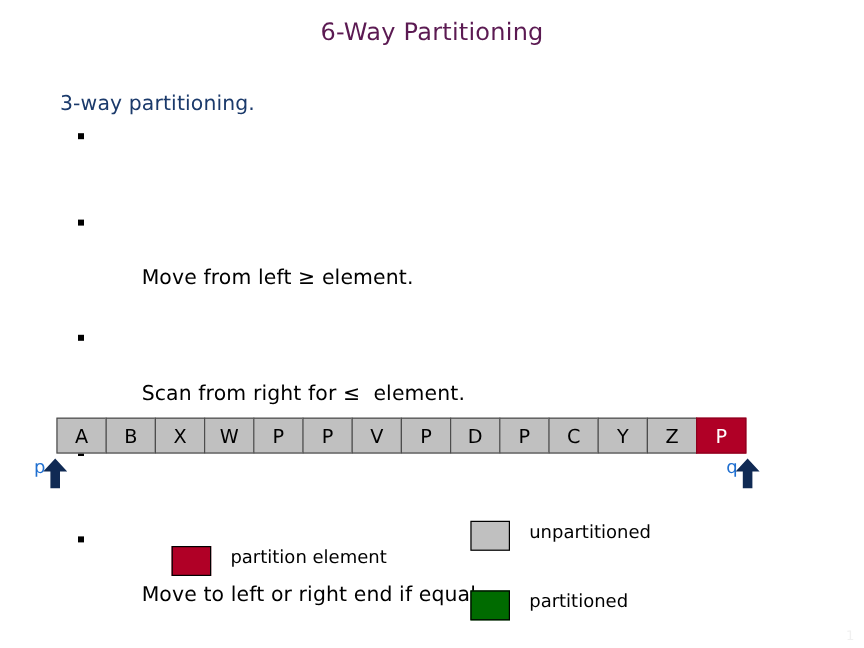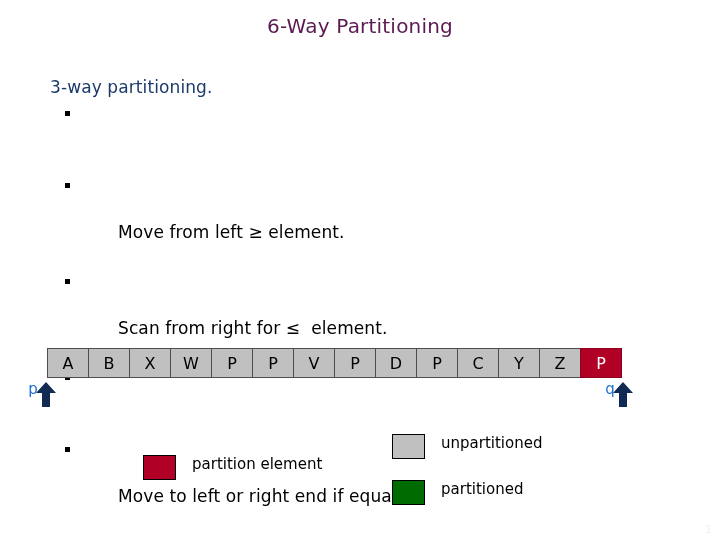--- a/index.html
+++ b/index.html
@@ -139,21 +139,21 @@
   .legend-swatch.swatch-unpartitioned { background: #C0C0C0; }
   .legend-swatch.swatch-partitioned { background: #006B00; }
   .legend-text {
     margin-left: 16px;
     font-size: 15px;
     color: #000000;
     white-space: nowrap;
   }
   #legend-item-pivot { left: 143px; top: 455px; }
   #legend-item-unpartitioned { left: 392px; top: 434px; }
-  #legend-item-partitioned { left: 392px; top: 480px; }
+  #legend-item-partitioned { left: 392px; top: 492px; }
 
   
   #page-number {
     position: absolute;
     right: 8px;
     bottom: 4px;
     font-size: 11px;
     color: #f0f0f0;
   }
 </style>

